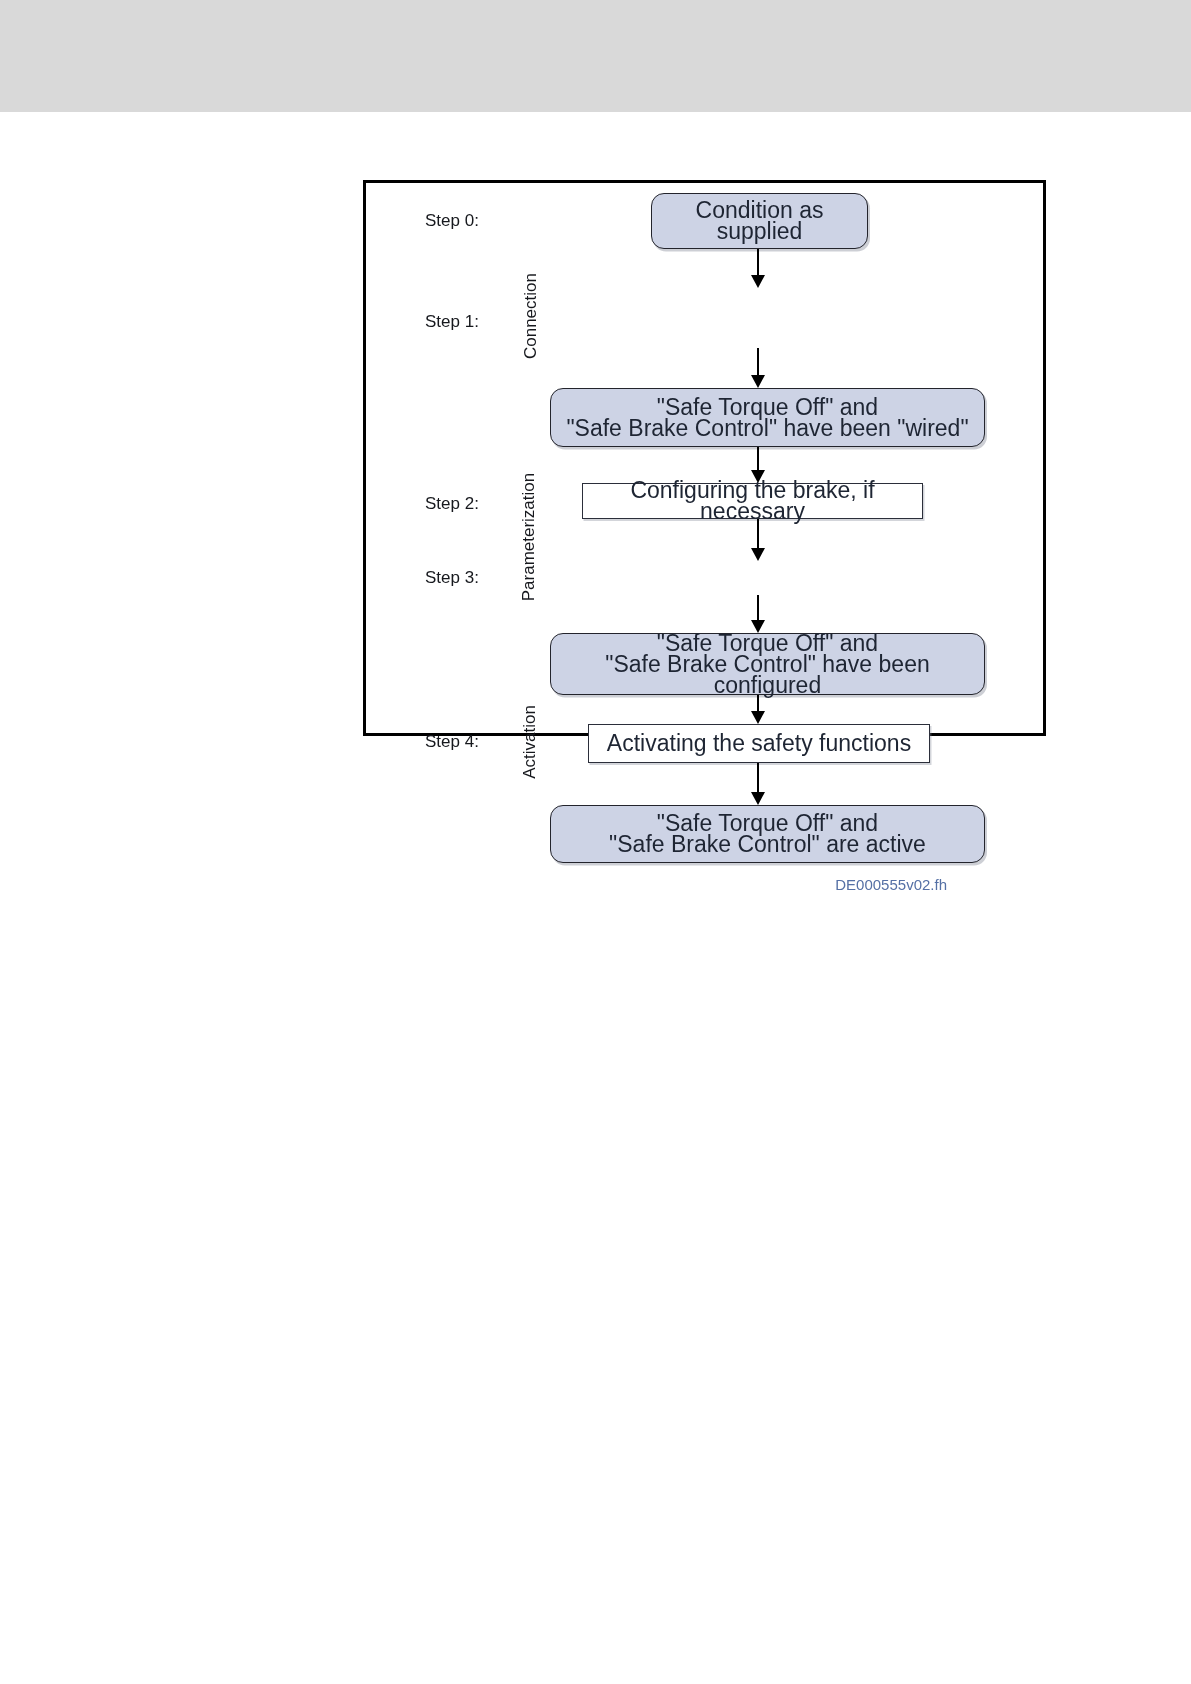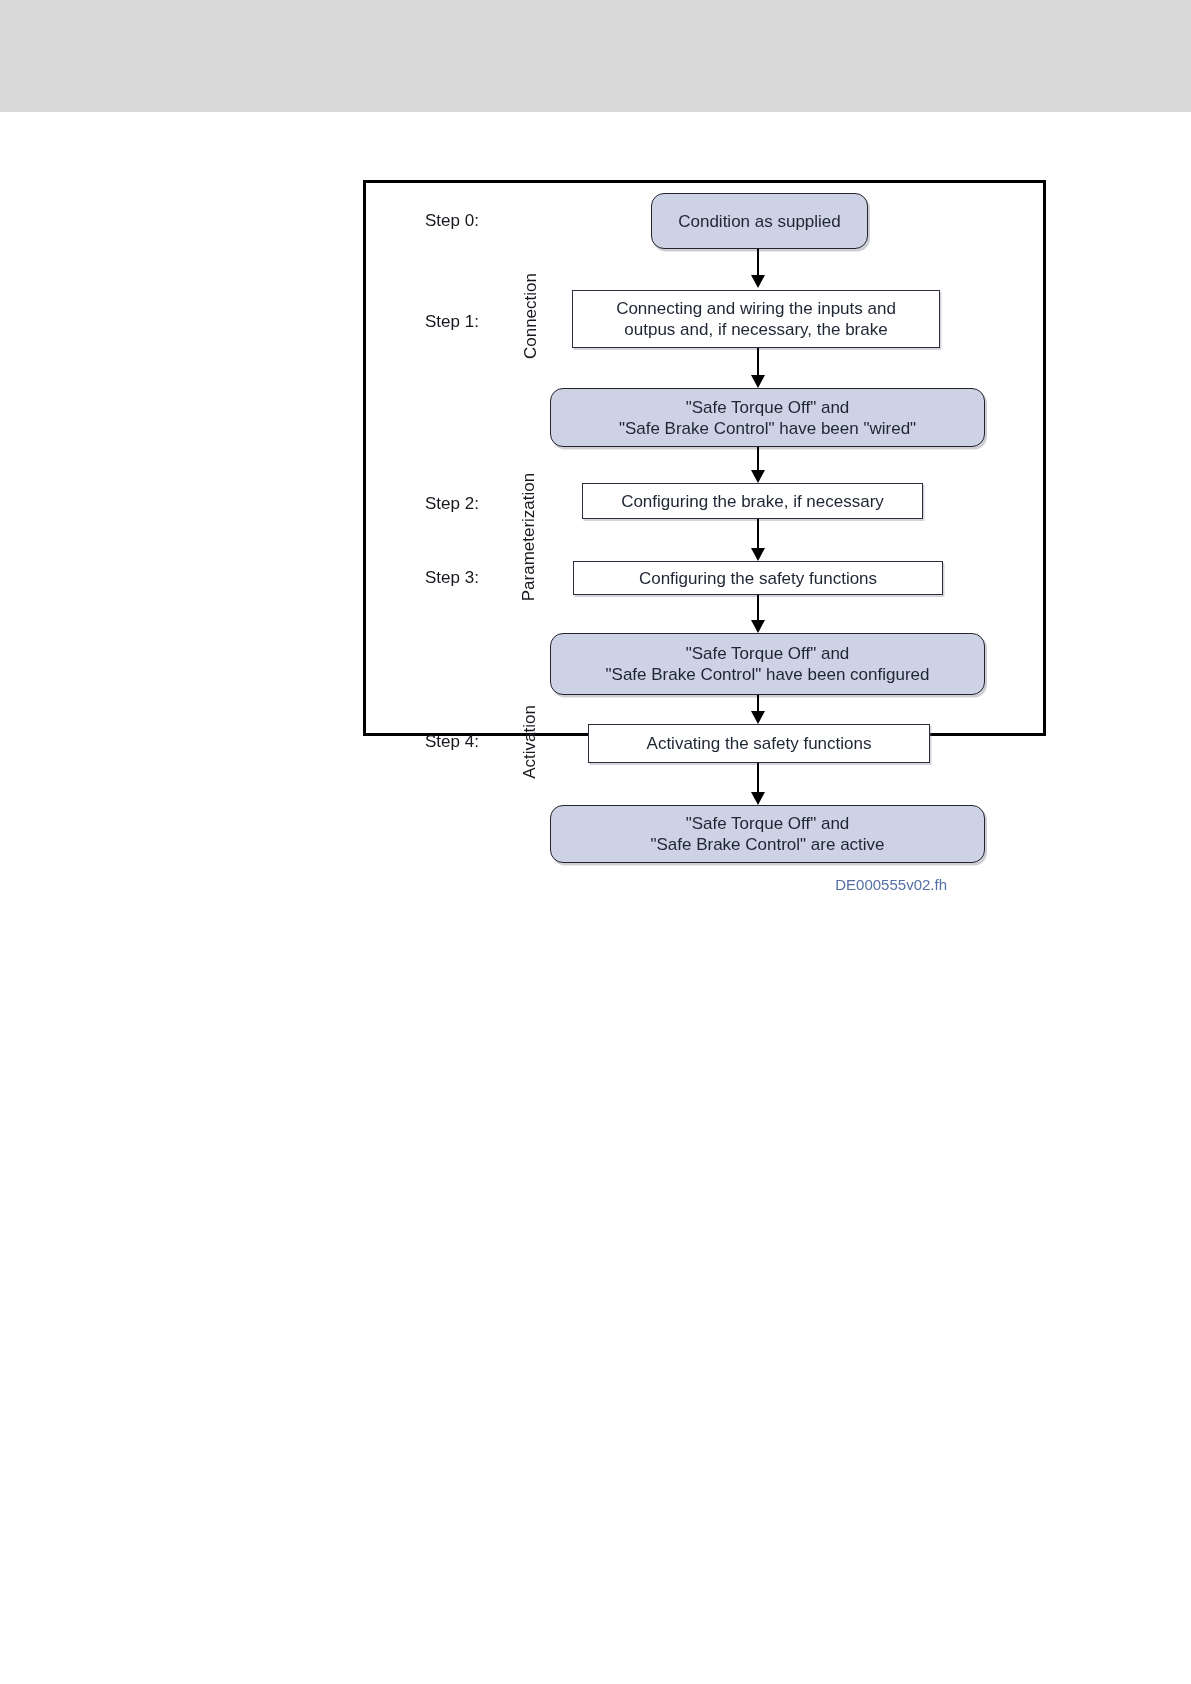--- a/index.html
+++ b/index.html
@@ -22,21 +22,21 @@
     background: #ffffff;
     box-sizing: border-box;
   }
   .frame-inner { position: absolute; left: -3px; top: -3px; width: 683px; height: 726px; }
   .node {
     position: absolute;
     display: flex; flex-direction: column;
     align-items: center; justify-content: center;
     box-sizing: border-box;
     text-align: center;
-    font-size: 17px; line-height: 21px;
+    font-size: 23px; line-height: 21px;
     color: #1e2533;
   }
   .node.action {
     background: #ffffff;
     border: 1.6px solid #2b2e3a;
     box-shadow: 1.5px 2px 0 rgba(130,135,150,0.35);
   }
   .node.state {
     background: #cdd3e5;
     border: 1.8px solid #23242c;
@@ -94,24 +94,20 @@
 
     <div class="node state" style="left:288px; top:13px; width:217px; height:56px">
       <div>Condition as supplied</div>
     </div>
 
     <div class="arrow" style="left:388px; top:69px; height:39px">
       <div class="shaft" style="height:28px"></div>
       <div class="head"></div>
     </div>
 
-    <div class="node action" style="left:209px; top:110px; width:368px; height:58px">
-      <div>Connecting and wiring the inputs and</div>
-      <div>outpus and, if necessary, the brake</div>
-    </div>
 
     <div class="arrow" style="left:388px; top:168px; height:40px">
       <div class="shaft" style="height:29px"></div>
       <div class="head"></div>
     </div>
 
     <div class="node state" style="left:187px; top:208px; width:435px; height:59px">
       <div>"Safe Torque Off" and</div>
       <div>"Safe Brake Control" have been "wired"</div>
     </div>
@@ -123,23 +119,20 @@
 
     <div class="node action" style="left:219px; top:303px; width:341px; height:36px">
       <div>Configuring the brake, if necessary</div>
     </div>
 
     <div class="arrow" style="left:388px; top:339px; height:42px">
       <div class="shaft" style="height:31px"></div>
       <div class="head"></div>
     </div>
 
-    <div class="node action" style="left:210px; top:381px; width:370px; height:34px">
-      <div>Configuring the safety functions</div>
-    </div>
 
     <div class="arrow" style="left:388px; top:415px; height:38px">
       <div class="shaft" style="height:27px"></div>
       <div class="head"></div>
     </div>
 
     <div class="node state" style="left:187px; top:453px; width:435px; height:62px">
       <div>"Safe Torque Off" and</div>
       <div>"Safe Brake Control" have been configured</div>
     </div>

